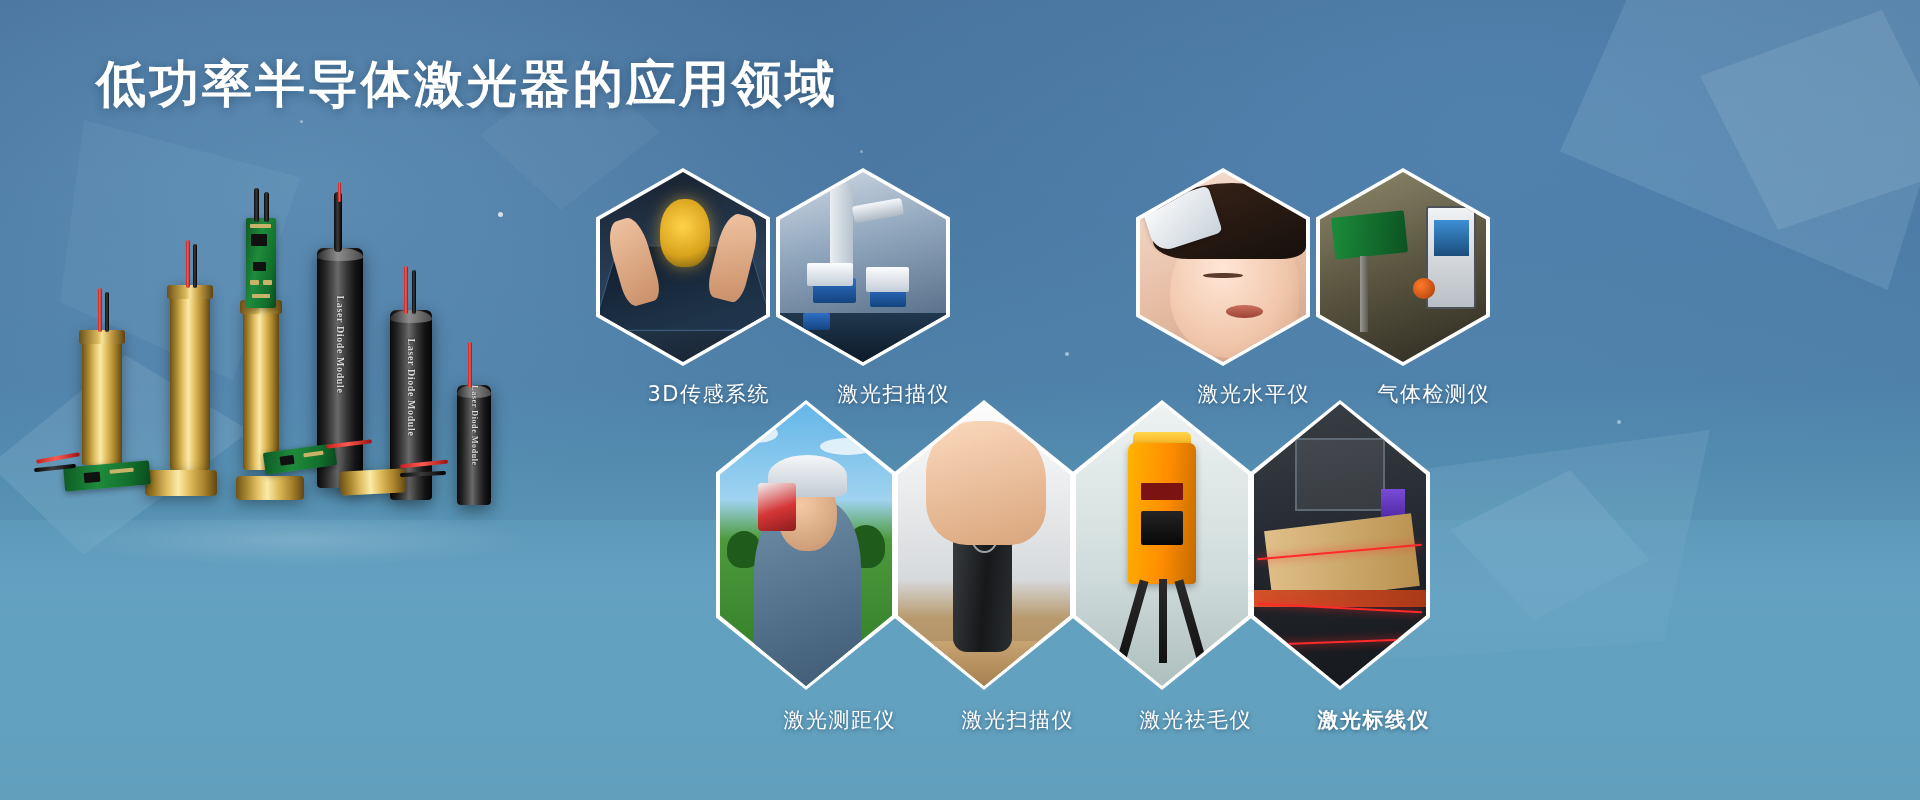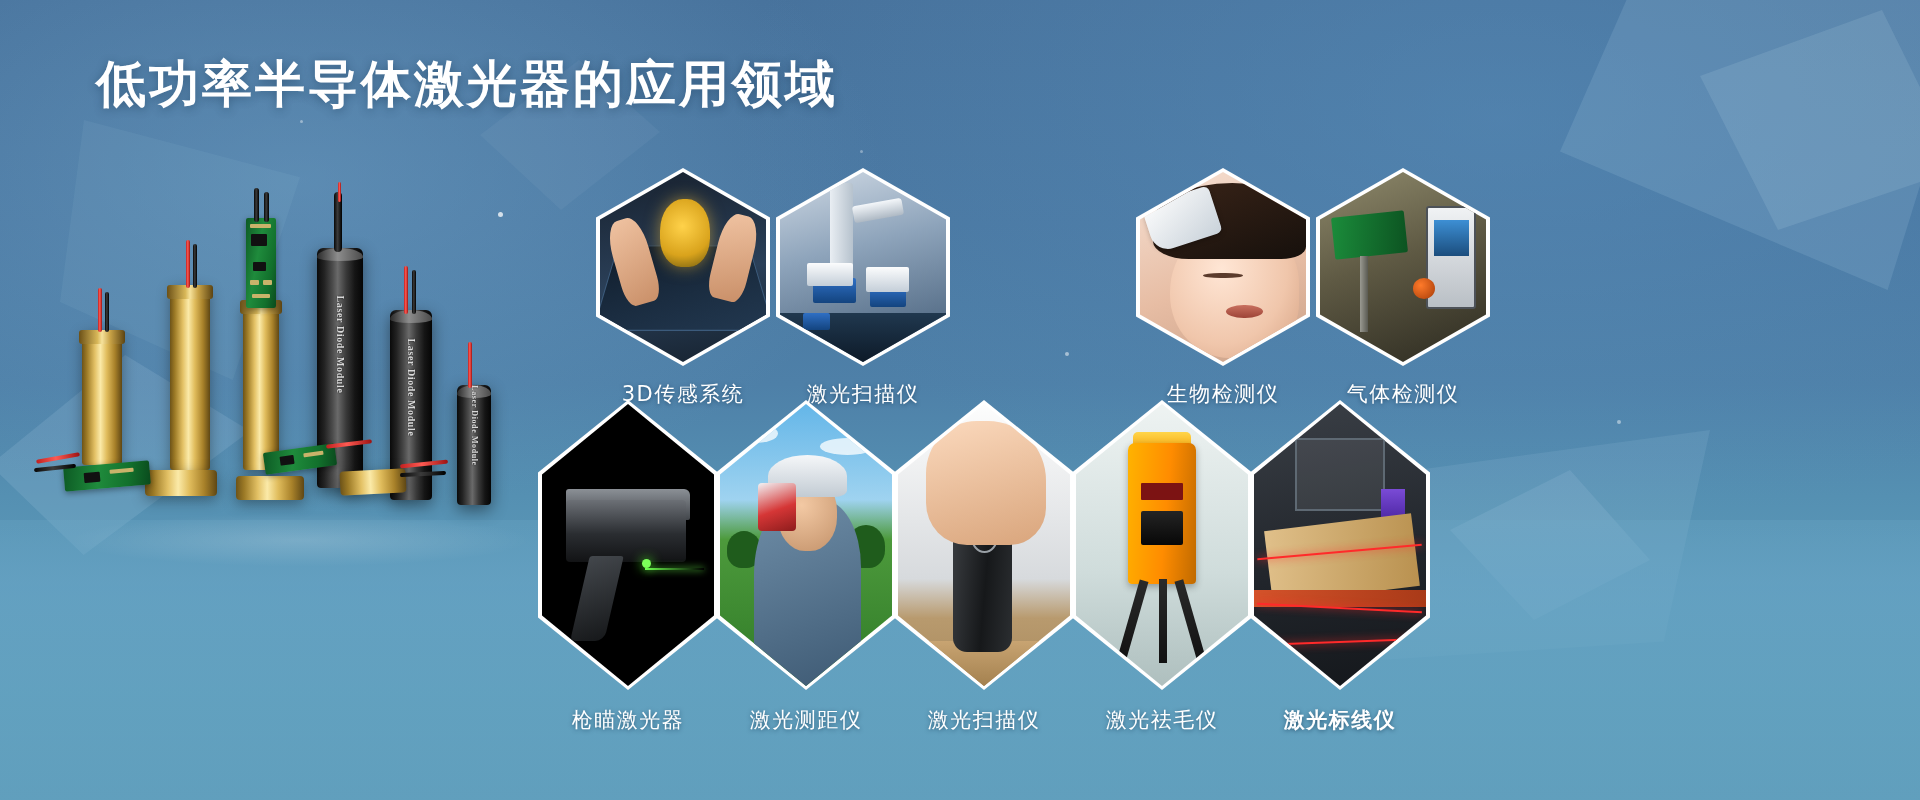--- a/index.html
+++ b/index.html
@@ -103,21 +103,21 @@
   .chip { position:absolute; background:#111; border-radius:1px; }
   .pad  { position:absolute; background:#c9b36a; border-radius:1px; }
   .wire-r, .wire-k {
     position:absolute; border-radius:3px;
   }
   .wire-r { background:linear-gradient(90deg,#c02020,#ff5a52 45%,#9c1212); }
   .wire-k { background:linear-gradient(90deg,#070707,#3b3b3b 45%,#000); }
 
   
   #hexgrid { position:absolute; left:560px; top:168px; width:1360px; height:620px; }
-  .hex-cell { position:absolute; text-align:center; }
+  .hex-cell { position:absolute; text-align:right; }
   .hex-outer {
     width:174px; height:198px;
     clip-path:polygon(50% 0%, 100% 25%, 100% 75%, 50% 100%, 0% 75%, 0% 25%);
     background:#ffffff;
     display:flex; align-items:center; justify-content:center;
     filter:drop-shadow(0 4px 8px rgba(0,0,0,.22));
   }
   .hex-outer.tall { width:180px; height:290px; }
   .hex-inner {
     width:calc(100% - 8px); height:calc(100% - 8px);
@@ -407,51 +407,37 @@
         <div class="hex-inner">
           <div class="scene s-hair">
             <div class="face"></div>
               <div class="hair"></div>
             <div class="eye"></div>
               <div class="lip"></div>
               <div class="device"></div>
           </div>
         </div>
       </div>
-      <div class="hex-label">生物检测仪</div>
+      <div class="hex-label">激光水平仪</div>
     </div>
 
     <div class="hex-cell row1" style="left:756px; top:0;">
       <div class="hex-outer">
         <div class="hex-inner">
           <div class="scene s-gas">
             <div class="panel"></div>
               <div class="board"></div>
             <div class="post"></div>
               <div class="knob"></div>
           </div>
         </div>
       </div>
       <div class="hex-label">气体检测仪</div>
     </div>
 
-    <div class="hex-cell row2" style="left:-22px; top:232px;">
-      <div class="hex-outer tall">
-        <div class="hex-inner">
-          <div class="scene s-gun">
-            <div class="slide"></div>
-              <div class="body"></div>
-            <div class="grip"></div>
-              <div class="dot"></div>
-              <div class="beam"></div>
-          </div>
-        </div>
-      </div>
-      <div class="hex-label">枪瞄激光器</div>
-    </div>
 
     <div class="hex-cell row2" style="left:156px; top:232px;">
       <div class="hex-outer tall">
         <div class="hex-inner">
           <div class="scene s-golf">
             <div class="cloud" style="left:6%;top:7%;width:28%;height:7%;"></div>
             <div class="cloud" style="left:58%;top:12%;width:32%;height:6%;"></div>
             <div class="tree" style="left:4%;width:20%;height:13%;"></div>
             <div class="tree" style="right:4%;width:22%;height:15%;"></div>
             <div class="person"></div>

